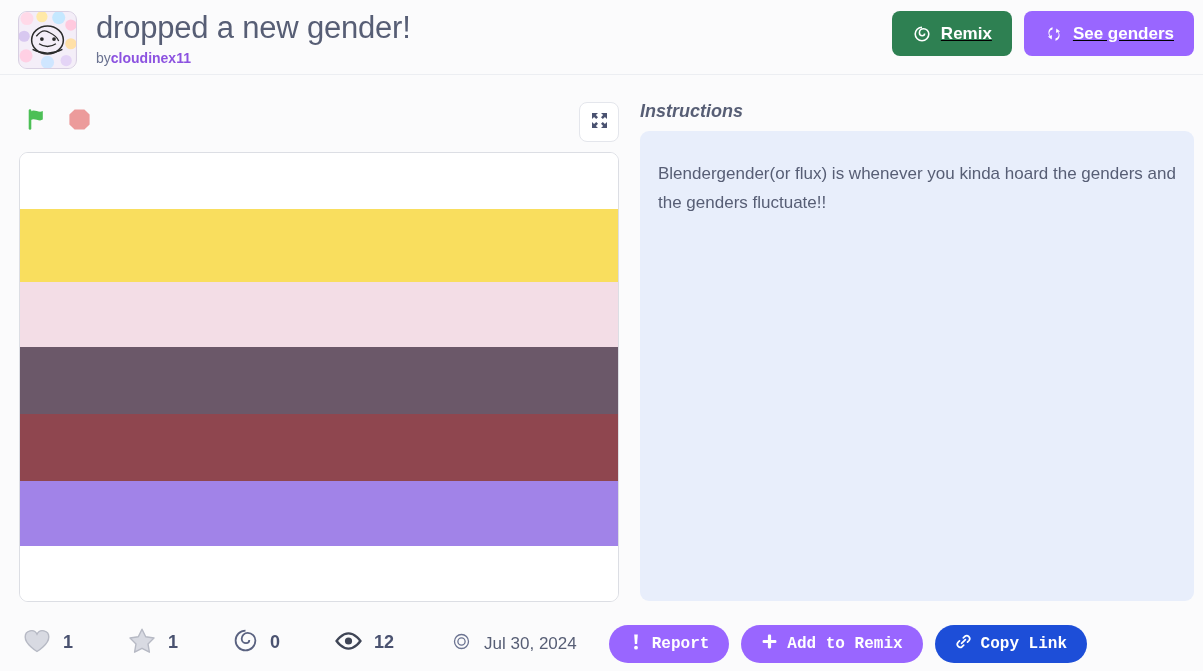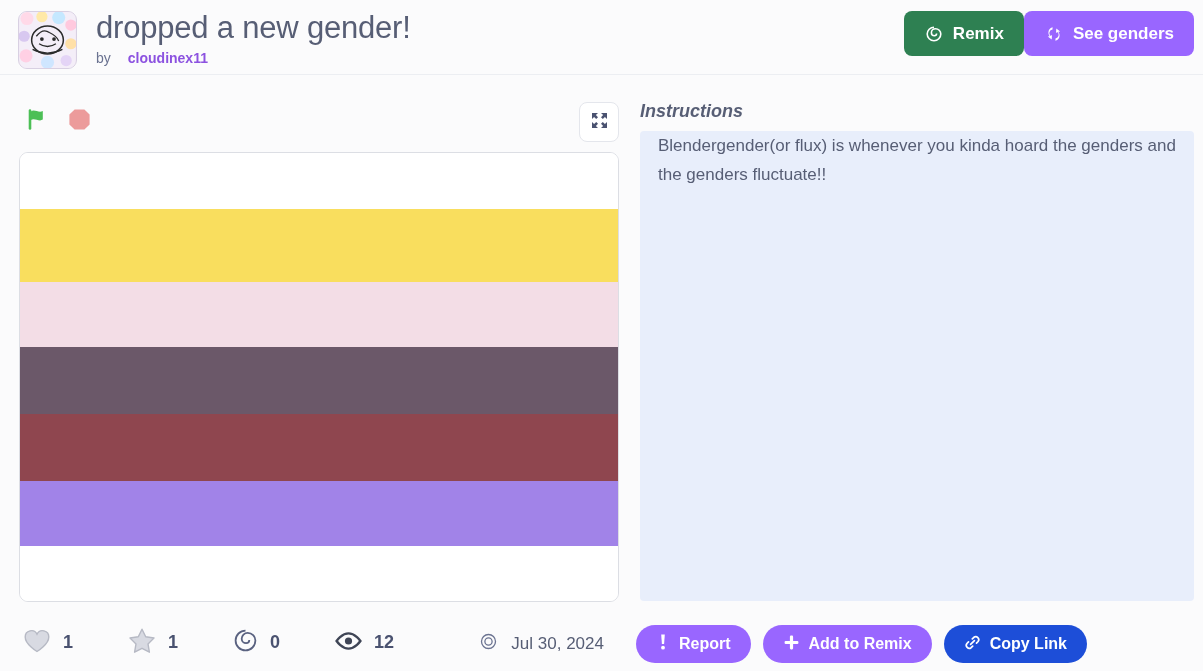--- a/index.html
+++ b/index.html
@@ -23,23 +23,23 @@
     overflow: hidden; border: 1px solid #d8d0e2;
     background: #f0e8f4;
   }
   .avatar svg { display: block; width: 100%; height: 100%; }
   .title-block { position: absolute; left: 96px; top: 8px; }
   .proj-title {
     font-size: 31px; font-weight: 400; color: #575e75;
     line-height: 40px; letter-spacing: -0.2px; white-space: nowrap;
   }
   .byline { font-size: 14px; color: #6b7391; margin-top: 2px; }
-  .byline .author { color: #8c52e0; font-weight: bold; margin-left: 17px; }
-
-  .hdr-btns { position: absolute; right: 9px; top: 11px; display: flex; gap: 0; }
+  .byline .author { color: #8c52e0; font-weight: bold; margin-left: 0; }
+
+  .hdr-btns { position: absolute; right: 9px; top: 11px; display: flex; gap: 12px; text-decoration: underline; }
   .btn {
     display: inline-flex; align-items: center; gap: 9px;
     height: 45px; padding: 0 20px; border-radius: 8px;
     font-size: 17px; font-weight: bold; color: #fff;
     border: none; cursor: pointer; white-space: nowrap;
   }
   .btn-remix { background: #2e8052; }
   .btn-inside { background: #9966ff; }
   .btn svg { display: block; }
 
@@ -67,22 +67,22 @@
   .stripe { width: 100%; }
 
   
   .instr-title {
     position: absolute; left: 640px; top: 101px;
     font-size: 18px; font-weight: bold; color: #575e75; font-style: italic;
   }
   .instr-panel {
     position: absolute; left: 640px; top: 131px;
     width: 554px; height: 470px;
-    background: #e8eefb; border-radius: 4px;
-    padding: 0 18px;
+    background: #e8eefb; border-radius: 9px;
+    padding: 28px 18px;
   }
   .instr-text {
     font-size: 17px; line-height: 29px; color: #575e75;
     white-space: pre-wrap;
   }
 
   
   .stats { position: absolute; left: 22px; top: 626px; display: flex; align-items: center; }
   .stat { display: flex; align-items: center; gap: 11px; margin-right: 54px; }
   .stat-val { font-size: 18px; font-weight: bold; color: #4a5270; }
@@ -93,21 +93,21 @@
     display: flex; align-items: center; gap: 12px;
   }
   .date-stamp {
     display: flex; align-items: center; gap: 14px;
     font-size: 17px; color: #575e75; margin-right: 20px; white-space: nowrap;
   }
   .pill {
     display: inline-flex; align-items: center; gap: 9px;
     height: 38px; padding: 0 20px; border-radius: 19px;
     background: #9966ff; color: #fff; font-size: 16px; font-weight: bold;
-    border: none; cursor: pointer; white-space: nowrap;
+    border: none; cursor: pointer; white-space: nowrap; font-family: Liberation Mono, monospace;
   }
 </style>
 </head>
 <body>
 
 <div class="page">
 
   <div class="header">
 
     <div class="avatar">

